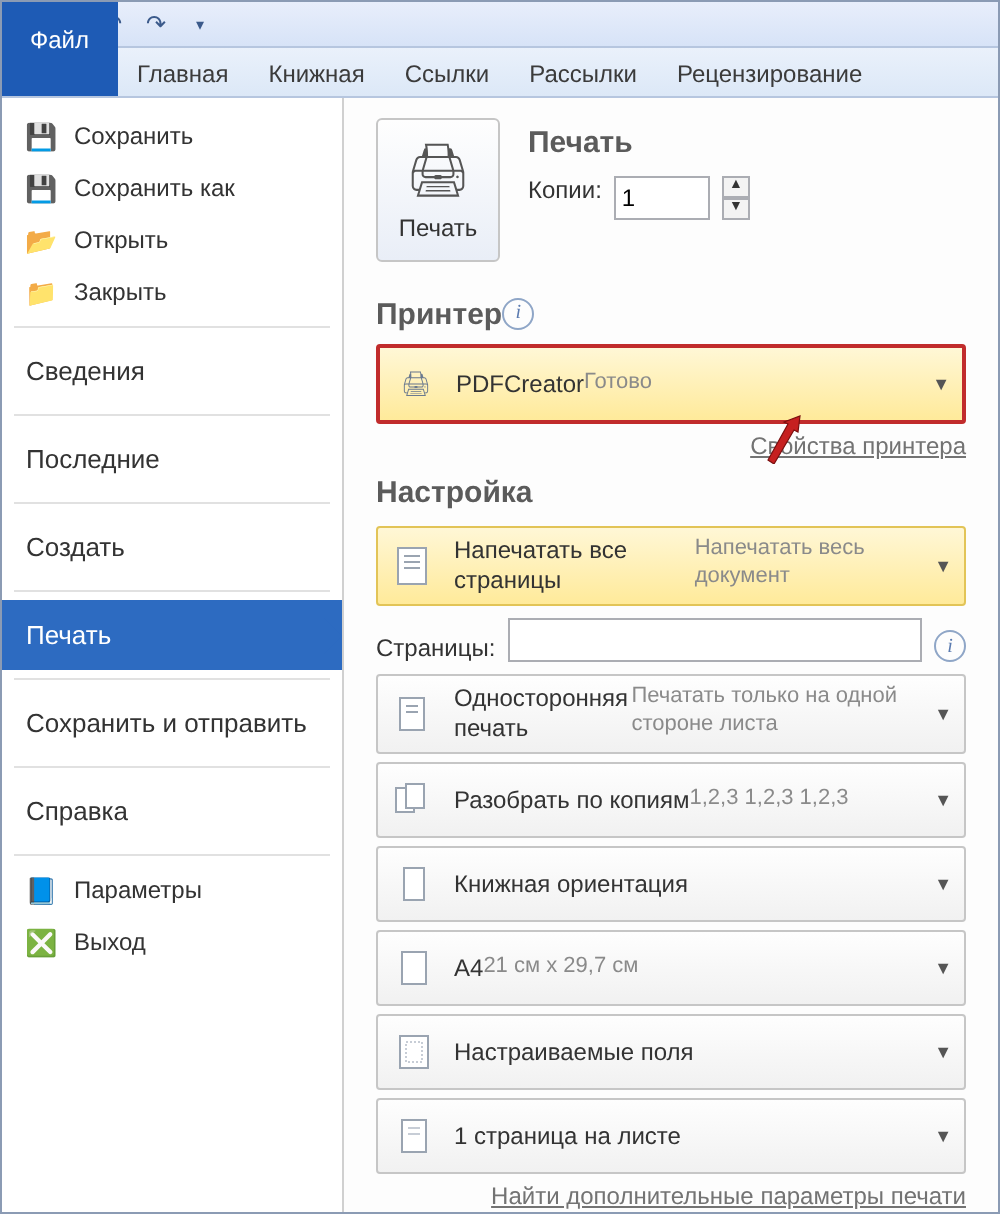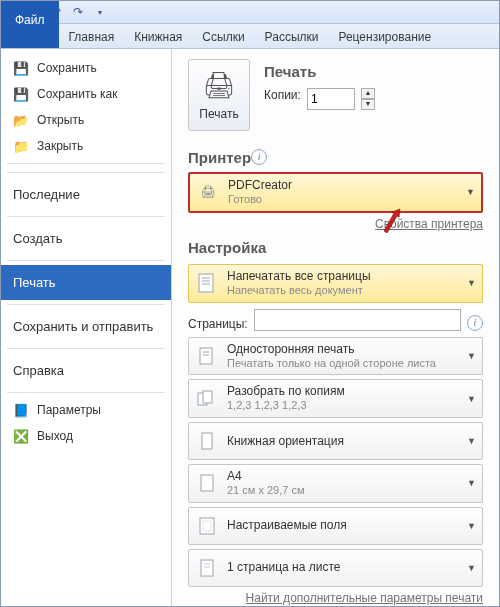--- a/index.html
+++ b/index.html
@@ -28,21 +28,21 @@
   .copies-row{display:flex;align-items:flex-start;gap:6px;margin-top:4px}
   .copies-row input{width:40px;height:18px;border:1px solid #abadb3;padding:1px 3px;font-size:12px}
   .spinbtns{display:flex;flex-direction:column}
   .spinbtns span{width:12px;height:9px;border:1px solid #abadb3;background:#f3f3f3;font-size:7px;line-height:7px;text-align:center;cursor:pointer}
   .hdr-row{display:flex;align-items:center;justify-content:flex-start}
   .info-i{width:14px;height:14px;border:1px solid #8fa6c7;border-radius:50%;color:#5b7bb0;font-size:10px;display:flex;align-items:center;justify-content:center;cursor:pointer;font-style:italic;font-family:serif}
   .dropdown{border:1px solid #c6c6c6;background:linear-gradient(#fefefe,#f1f1f1);display:flex;align-items:center;padding:4px 6px;margin:4px 0;border-radius:2px;position:relative;cursor:pointer;min-height:28px}
   .dropdown.yellow{background:linear-gradient(#fff7d6,#ffea9a);border-color:#e2c457}
   .dropdown.highlight{border:2px solid #c12c2c}
   .dd-icon{width:24px;height:24px;margin-right:8px;display:flex;align-items:center;justify-content:center;color:#6b7a8f;flex-shrink:0}
-  .dd-text{display:flex;flex-direction:column;flex:1;min-width:0;line-height:1.25}
+  .dd-text{display:flex;flex:1;min-width:0;line-height:1.25}
   .dd-title{color:#333;font-size:12px}
   .dd-sub{color:#8a8a8a;font-size:11px}
   .dd-arrow{color:#555;font-size:9px;margin-left:6px}
   .link{color:#737373;text-decoration:underline;cursor:pointer;font-size:12px}
   .right-link{text-align:right;margin:2px 0 8px}
   .pages-row{display:flex;align-items:flex-end;gap:6px;margin:6px 0}
   .pages-row input{flex:1;height:18px;border:1px solid #abadb3;padding:1px 4px;font-size:12px}
   .red-arrow{position:absolute;right:50%;bottom:-22px;transform:translateX(70px);pointer-events:none}
   svg{display:block}
 </style>
@@ -85,20 +85,23 @@
       <div class="sb-item small">
         <span class="ico">📂</span>
         <span>Открыть</span>
       </div>
       <div class="sb-item small">
         <span class="ico">📁</span>
         <span>Закрыть</span>
       </div>
       <div class="sb-sep"></div>
 
+      <div class="sb-item section">
+          <span>Сведения</span>
+        </div>
       <div class="sb-sep"></div>
       <div class="sb-item section">
           <span>Последние</span>
         </div>
       <div class="sb-sep"></div>
       <div class="sb-item section">
           <span>Создать</span>
         </div>
       <div class="sb-sep"></div>
       <div class="sb-item section active">

